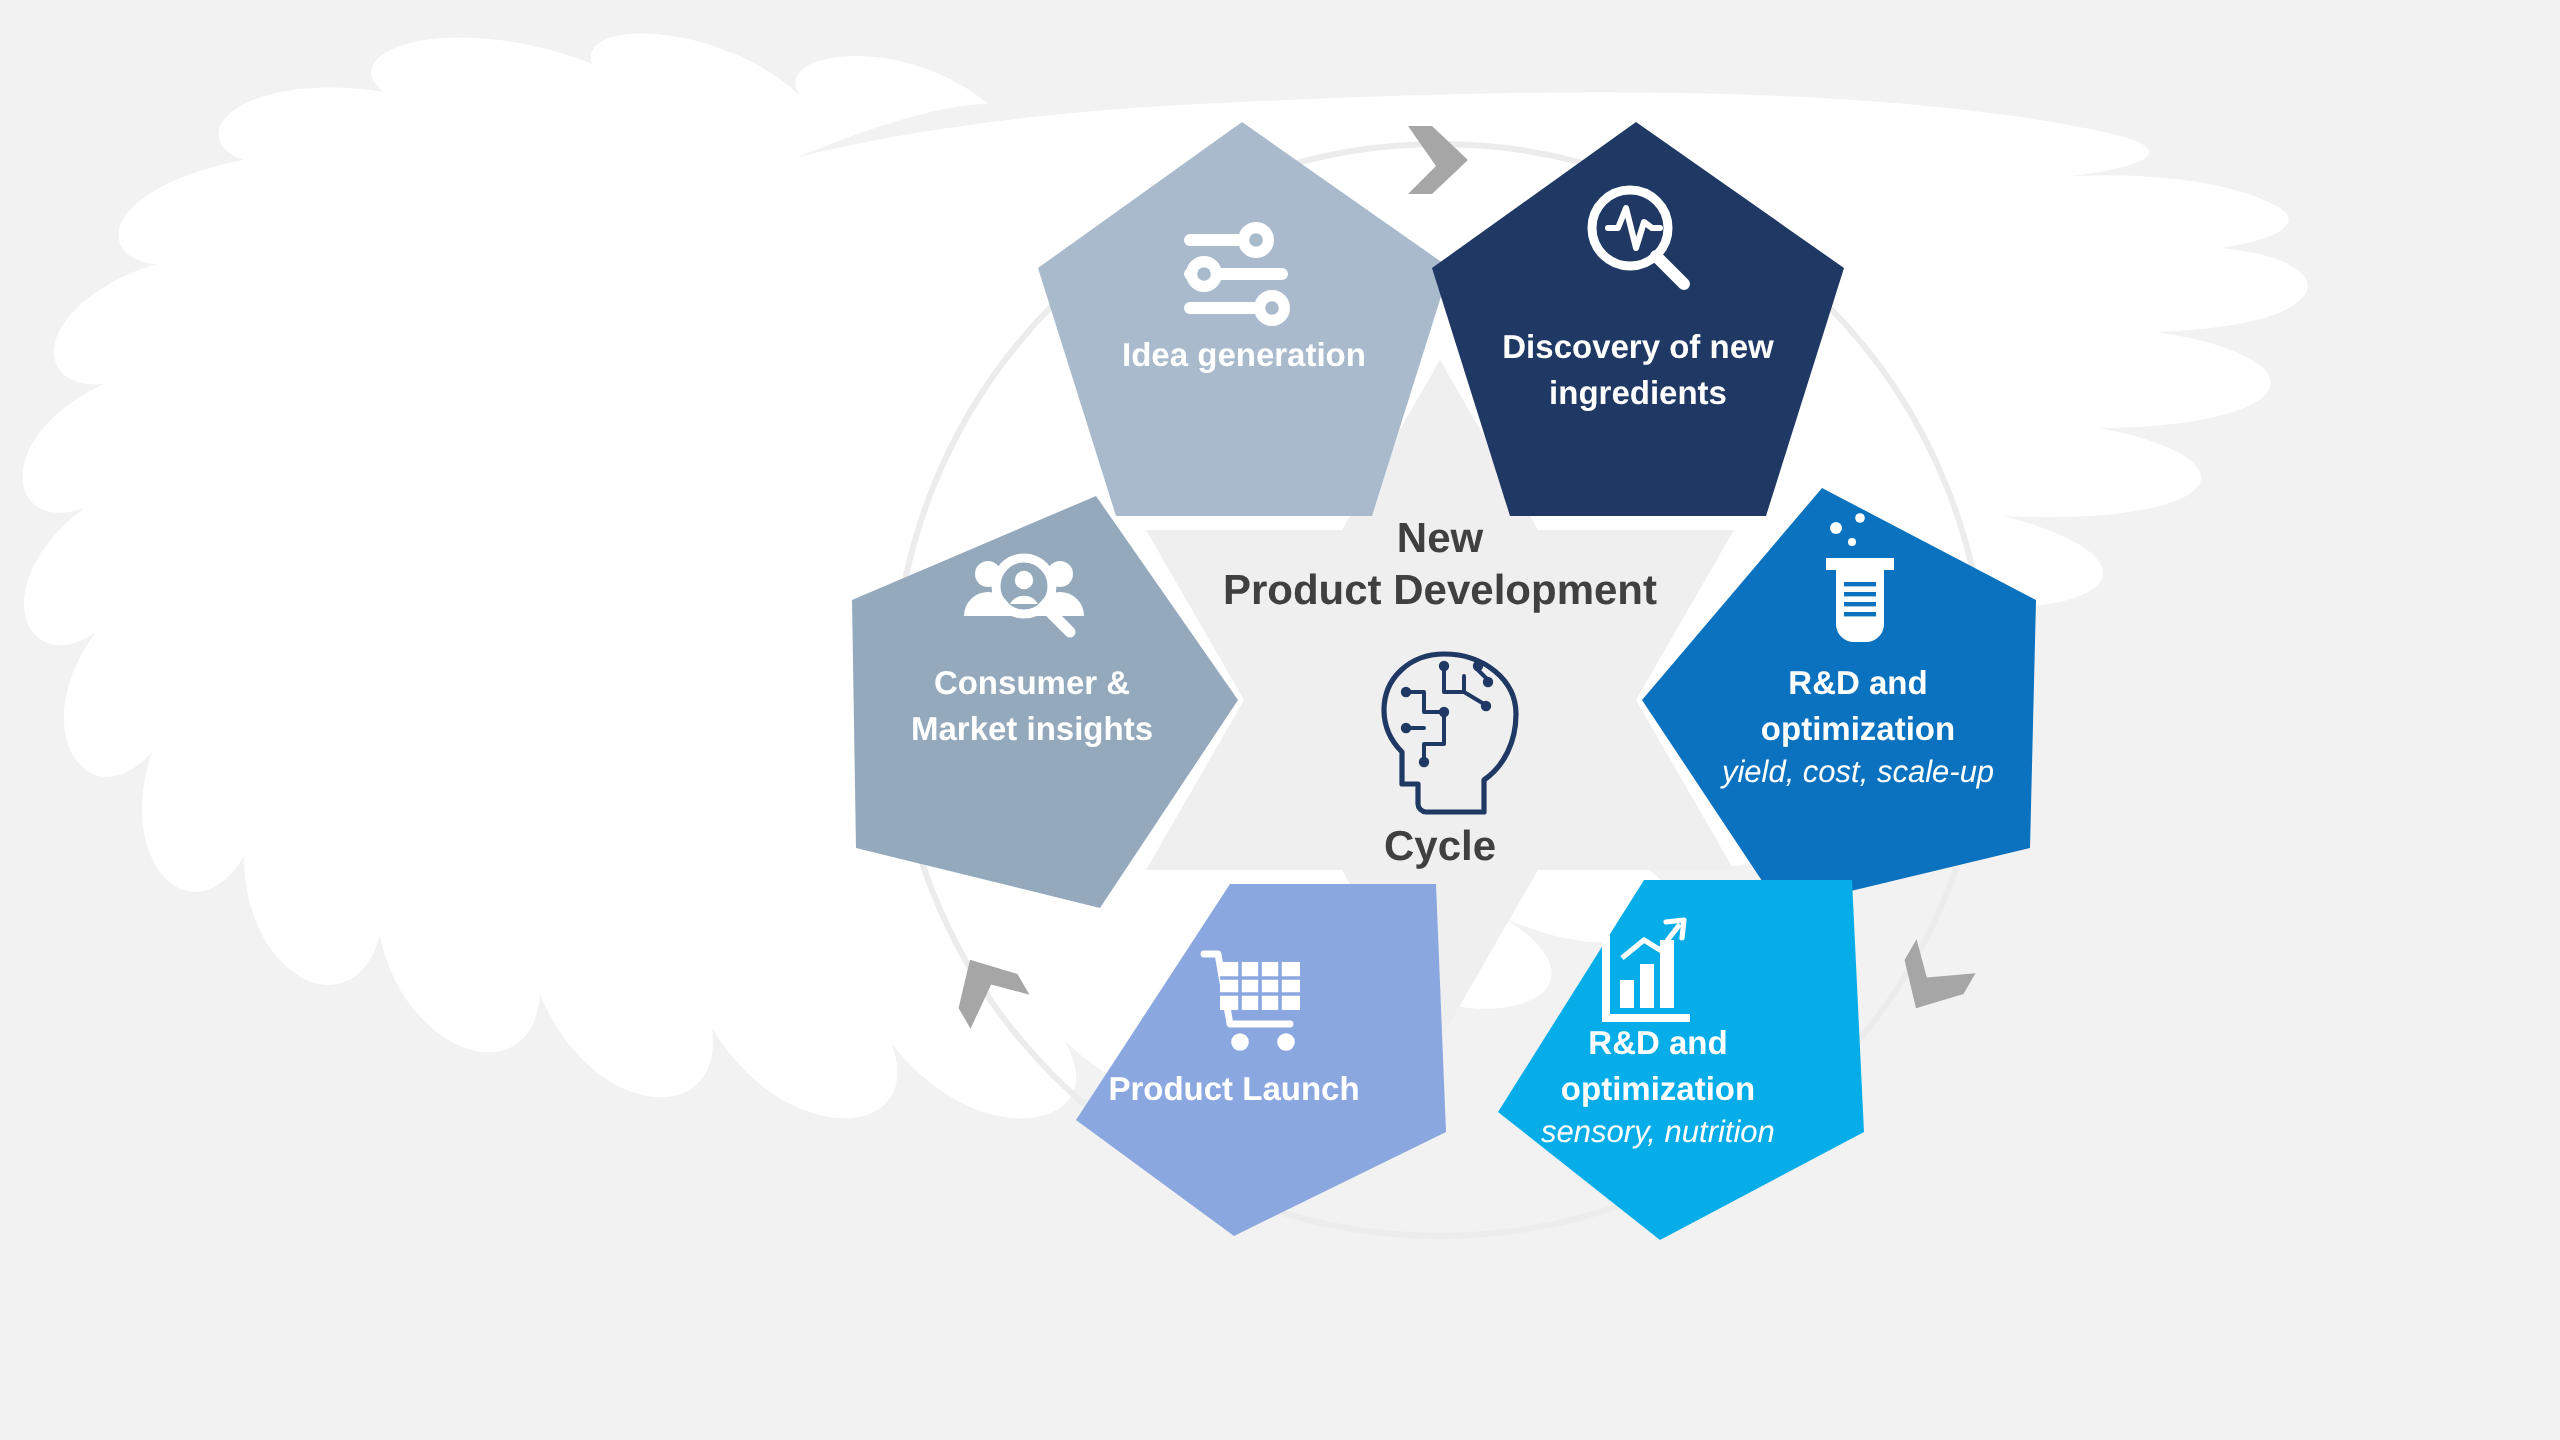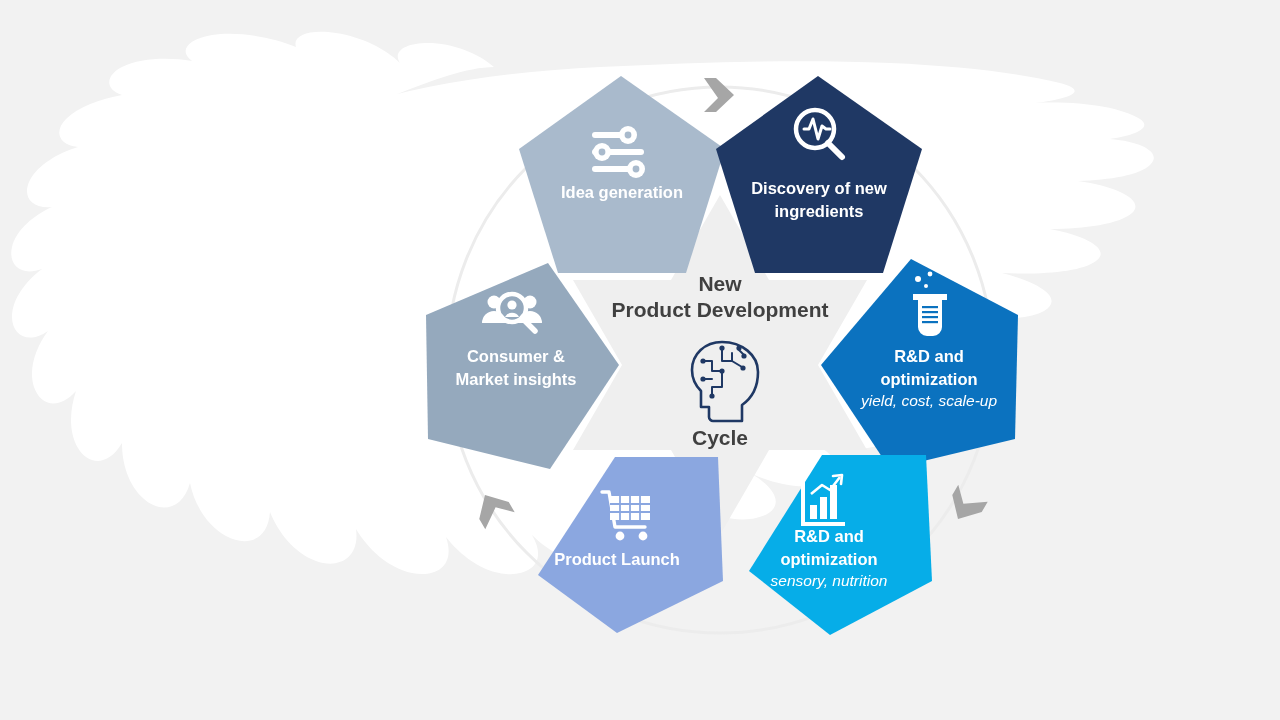--- a/index.html
+++ b/index.html
@@ -6,21 +6,20 @@
     margin: 0; padding: 0;
     width: 1280px; height: 720px;
     background: #f2f2f2;
     font-family: "Liberation Sans", sans-serif;
     overflow: hidden;
   }
   #stage {
     position: relative;
     width: 1280px; height: 696px;
     background: #f2f2f2;
-    margin-top: 15px;
   }
   #brush, #diagram {
     position: absolute; top: 0; left: 0;
     width: 1280px; height: 720px;
   }
   .seg-label {
     font-weight: bold;
     fill: #ffffff;
   }
   .seg-sub {

